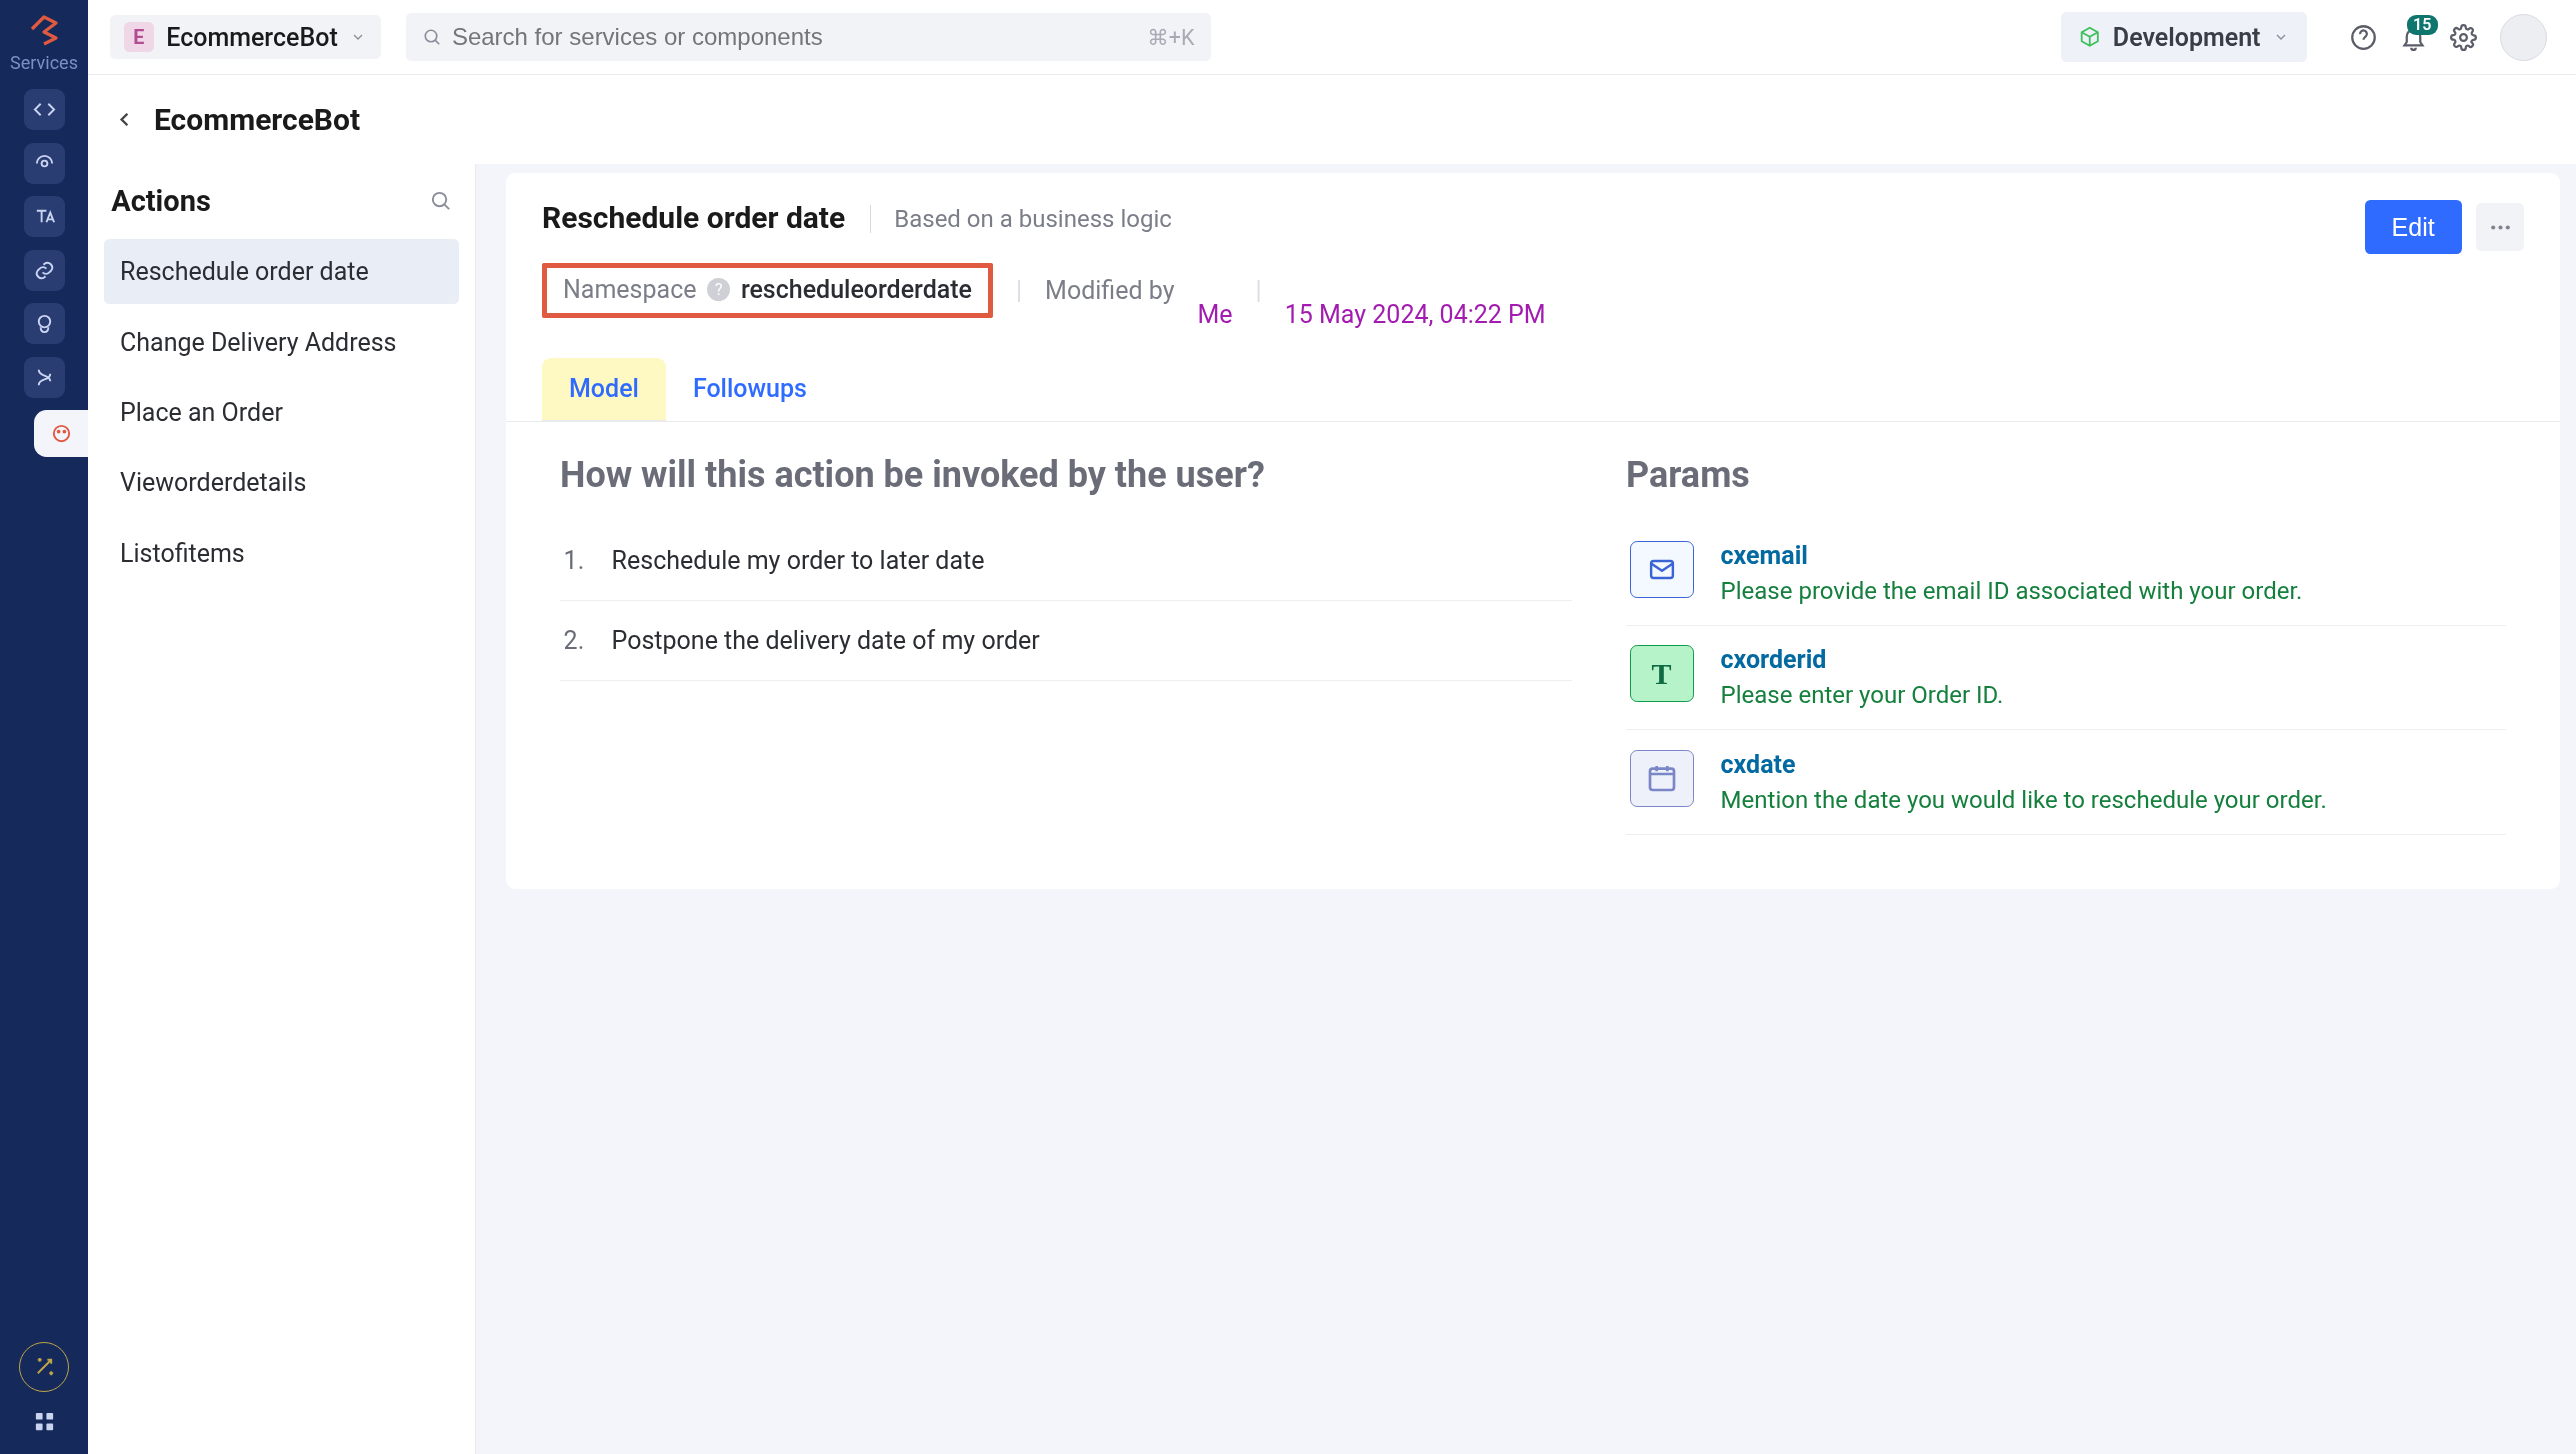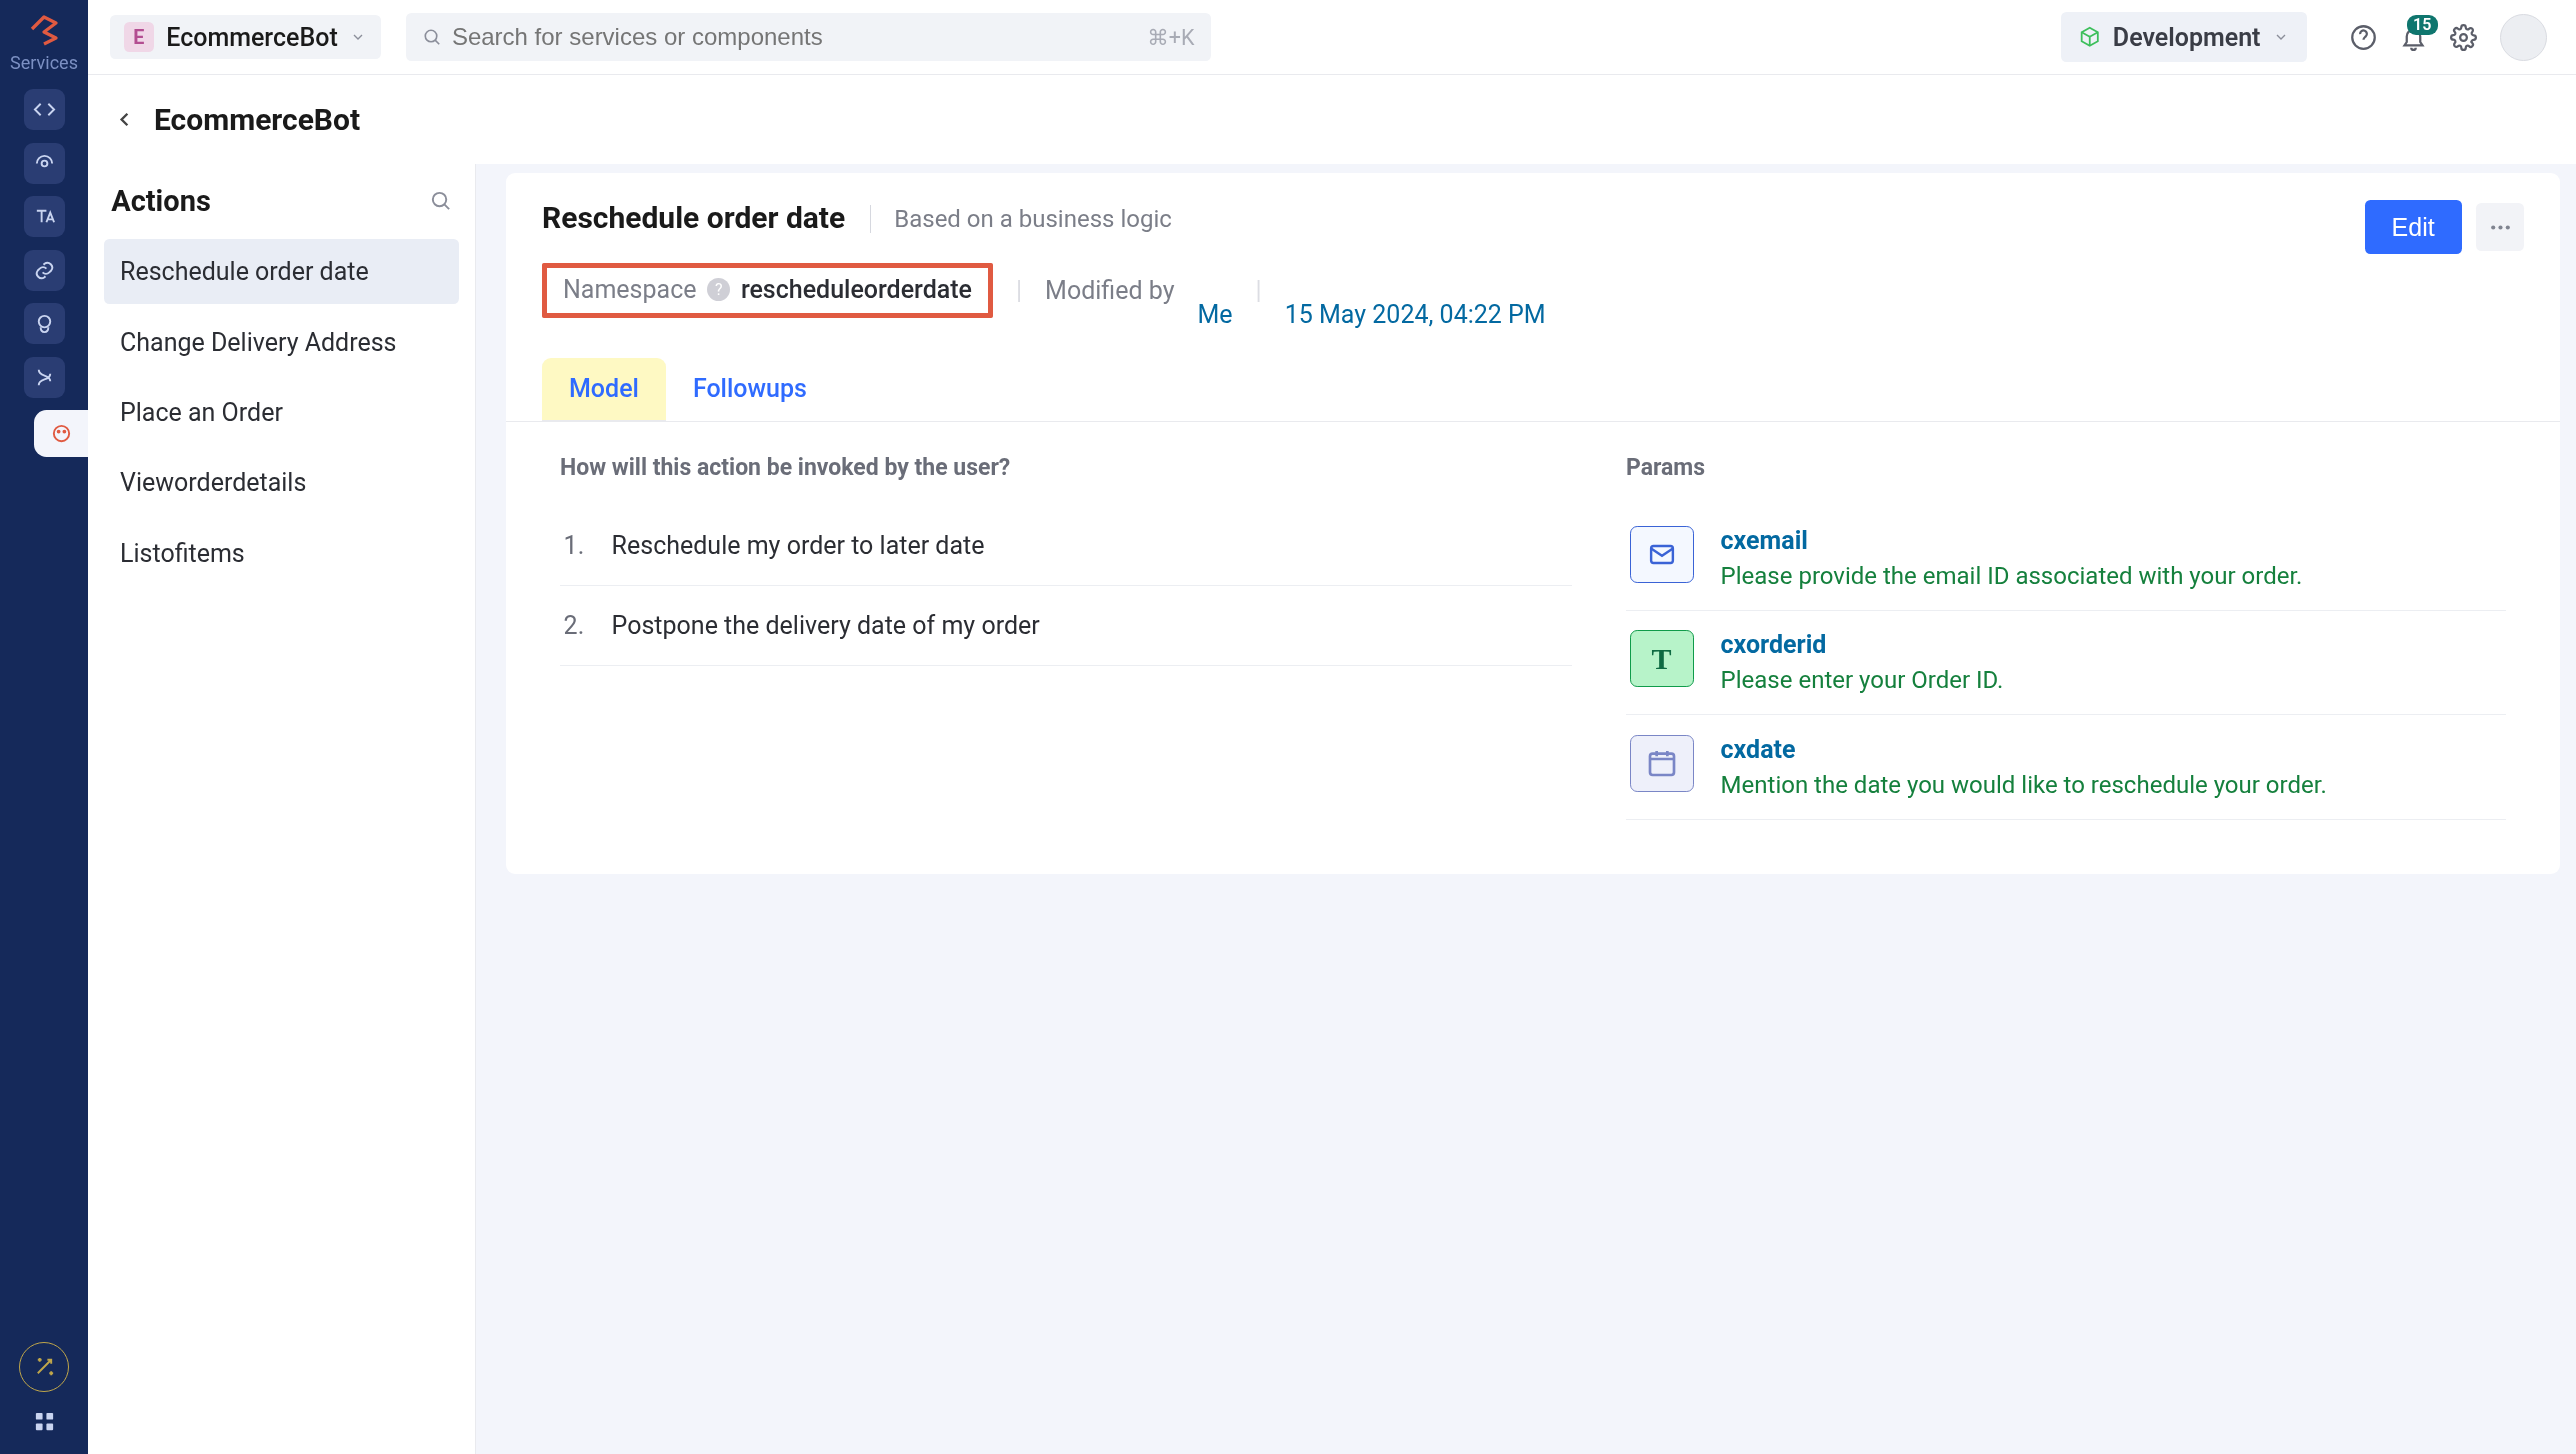--- a/index.html
+++ b/index.html
@@ -116,21 +116,21 @@
   }
   .ns-box{
     border:5.4px solid #e05a41; padding:7.2px 16px 9px; border-radius:1.8px;
     display:flex; align-items:center; gap:10.7px;
   }
   .ns-label{ color:#7b7e88;}
   .ns-help{ width:23px; height:23px; border-radius:50%; background:#cfcfd6; color:#fff; font-size:16px; display:inline-flex; align-items:center; justify-content:center;}
   .ns-val{ color:#2b2d33; font-weight:500;}
   .meta-sep{ color:#dcdde3;}
   .meta-label{ color:#7b7e88;}
-  .meta-val{ color:#0369a1;margin-top:48px;}
+  .meta-val{ color:#a21caf;margin-top:48px;}
   .ch-right{ display:flex; align-items:center; gap:14.3px;}
   .btn-edit{
     background:#2f6bff; color:#fff; border:none; border-radius:5.4px;
     padding:12.5px 27px; font-size:25px; font-weight:500; cursor:pointer;
   }
   .btn-more{
     width:48px; height:48px; border-radius:5.4px; background:#f2f3f7; display:flex; align-items:center; justify-content:center;
     color:#808490; cursor:pointer;
   }
 
@@ -140,21 +140,21 @@
   .tab{
     padding:16px 27px 18px; font-size:25px; color:#2f6bff; font-weight:500;
     background:#fef9c3; border-radius:9px 9px 0 0; cursor:pointer;
   }
   .tab:not(.active){ color:#2f6bff; background:transparent;}
   .tab.active{ box-shadow: 0 -0.9px 0 #e9eaee inset; }
 
   .panels{ display:flex; gap:54px; padding:32px 54px 54px; }
   .left-panel{ flex:1.15; }
   .right-panel{ flex:1; }
-  .panel-title{ font-size:23px; font-weight:700; color:#6a6d78; margin-bottom:25px;}
+  .panel-title{ font-size:36px; font-weight:700; color:#6a6d78; margin-bottom:25px;}
   .invoke-item{
     display:flex; gap:23px; font-size:25px; color:#2b2d33;
     padding:25px 3.6px; border-bottom:0.9px solid #eceef2;
   }
   .invoke-item .num{ color:#6a6d78; width:25px;}
   
   .param{
     display:flex; gap:27px; padding:19.7px 3.6px; border-bottom:0.9px solid #eceef2;
   }
   .param .picon{

